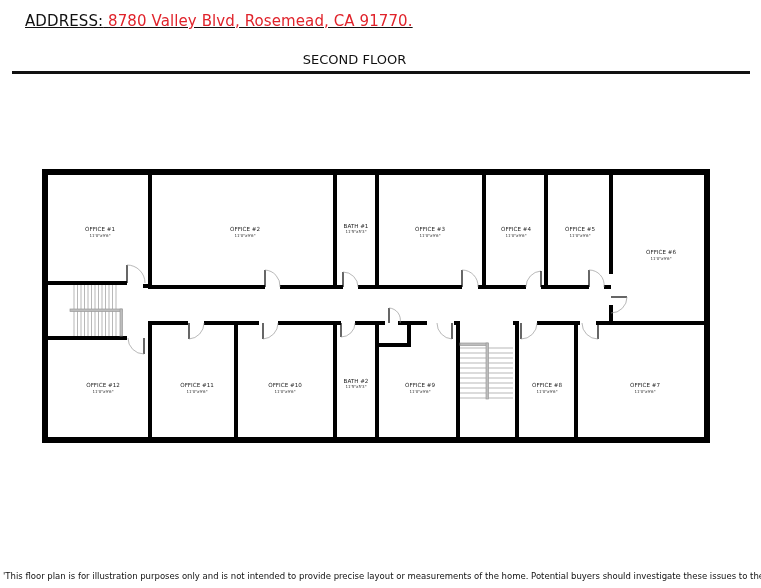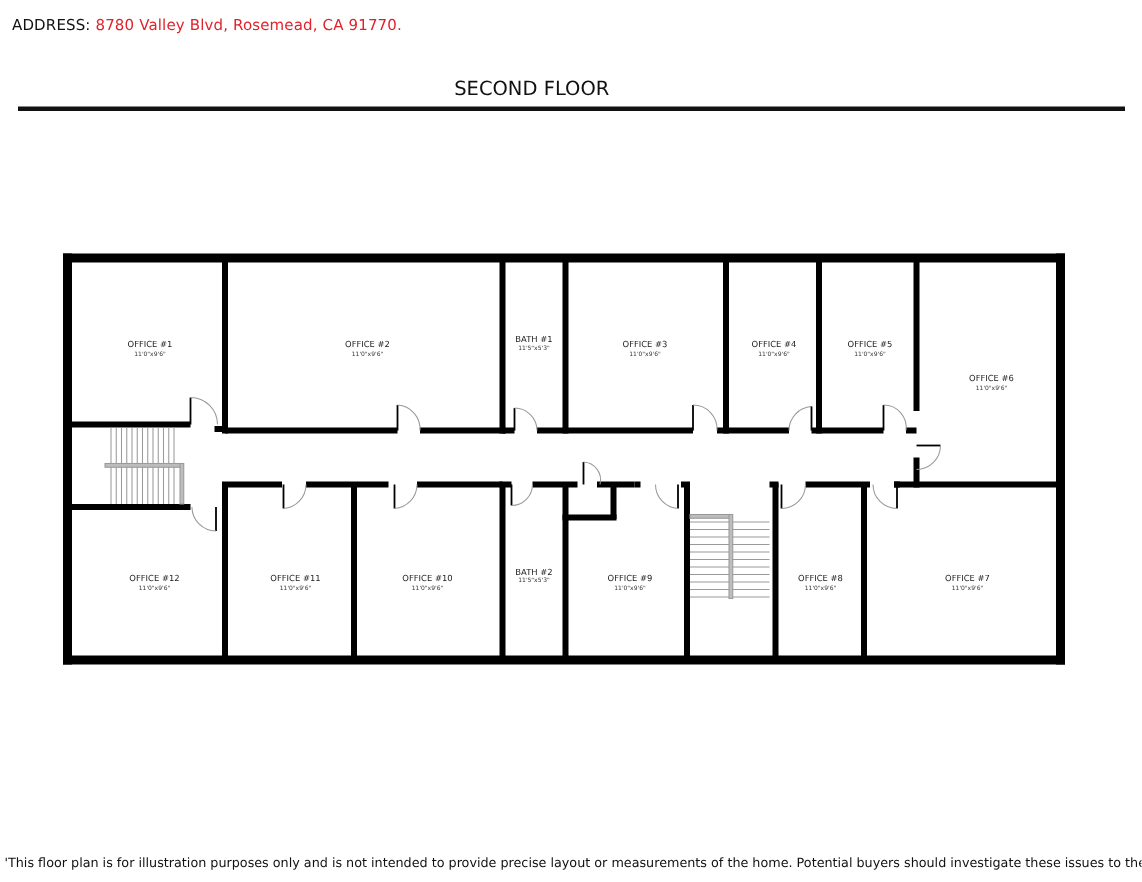--- a/index.html
+++ b/index.html
@@ -1,17 +1,17 @@
 <!DOCTYPE html>
 <html><head>
 <meta charset="utf-8">
 <style>
   html, body { margin: 0; padding: 0; background: #ffffff; }
   body { width: 761px; height: 588px; position: relative; overflow: hidden; font-family: "DejaVu Sans", "Liberation Sans", sans-serif; }
-  .address { position: absolute; left: 8px; top: 12px; font-size: 10px; color: #111; white-space: nowrap; letter-spacing: 0.1px; }
+  .address { position: absolute; left: 25px; top: 12px; font-size: 15px; color: #111; white-space: nowrap; letter-spacing: 0.1px; text-decoration: underline; }
   .address .addr-value { color: #e0232b; }
   .floor-title { position: absolute; left: 0; width: 685px; top: 52px; text-align: center; font-size: 13px; color: #111; padding-left: 24px; box-sizing: border-box; }
   .title-rule { position: absolute; left: 12px; top: 71px; width: 738px; height: 3px; background: #111; }
   .plan { position: absolute; left: 0; top: 0; }
   .disclaimer { position: absolute; left: 3px; top: 571px; font-size: 8.5px; color: #111; white-space: nowrap; }
   .room-label { font-family: "DejaVu Sans", sans-serif; font-size: 5.6px; fill: #222; text-anchor: middle; }
   .room-dim { font-family: "DejaVu Sans", sans-serif; font-size: 4px; fill: #333; text-anchor: middle; }
 </style>
 </head>
 <body>

